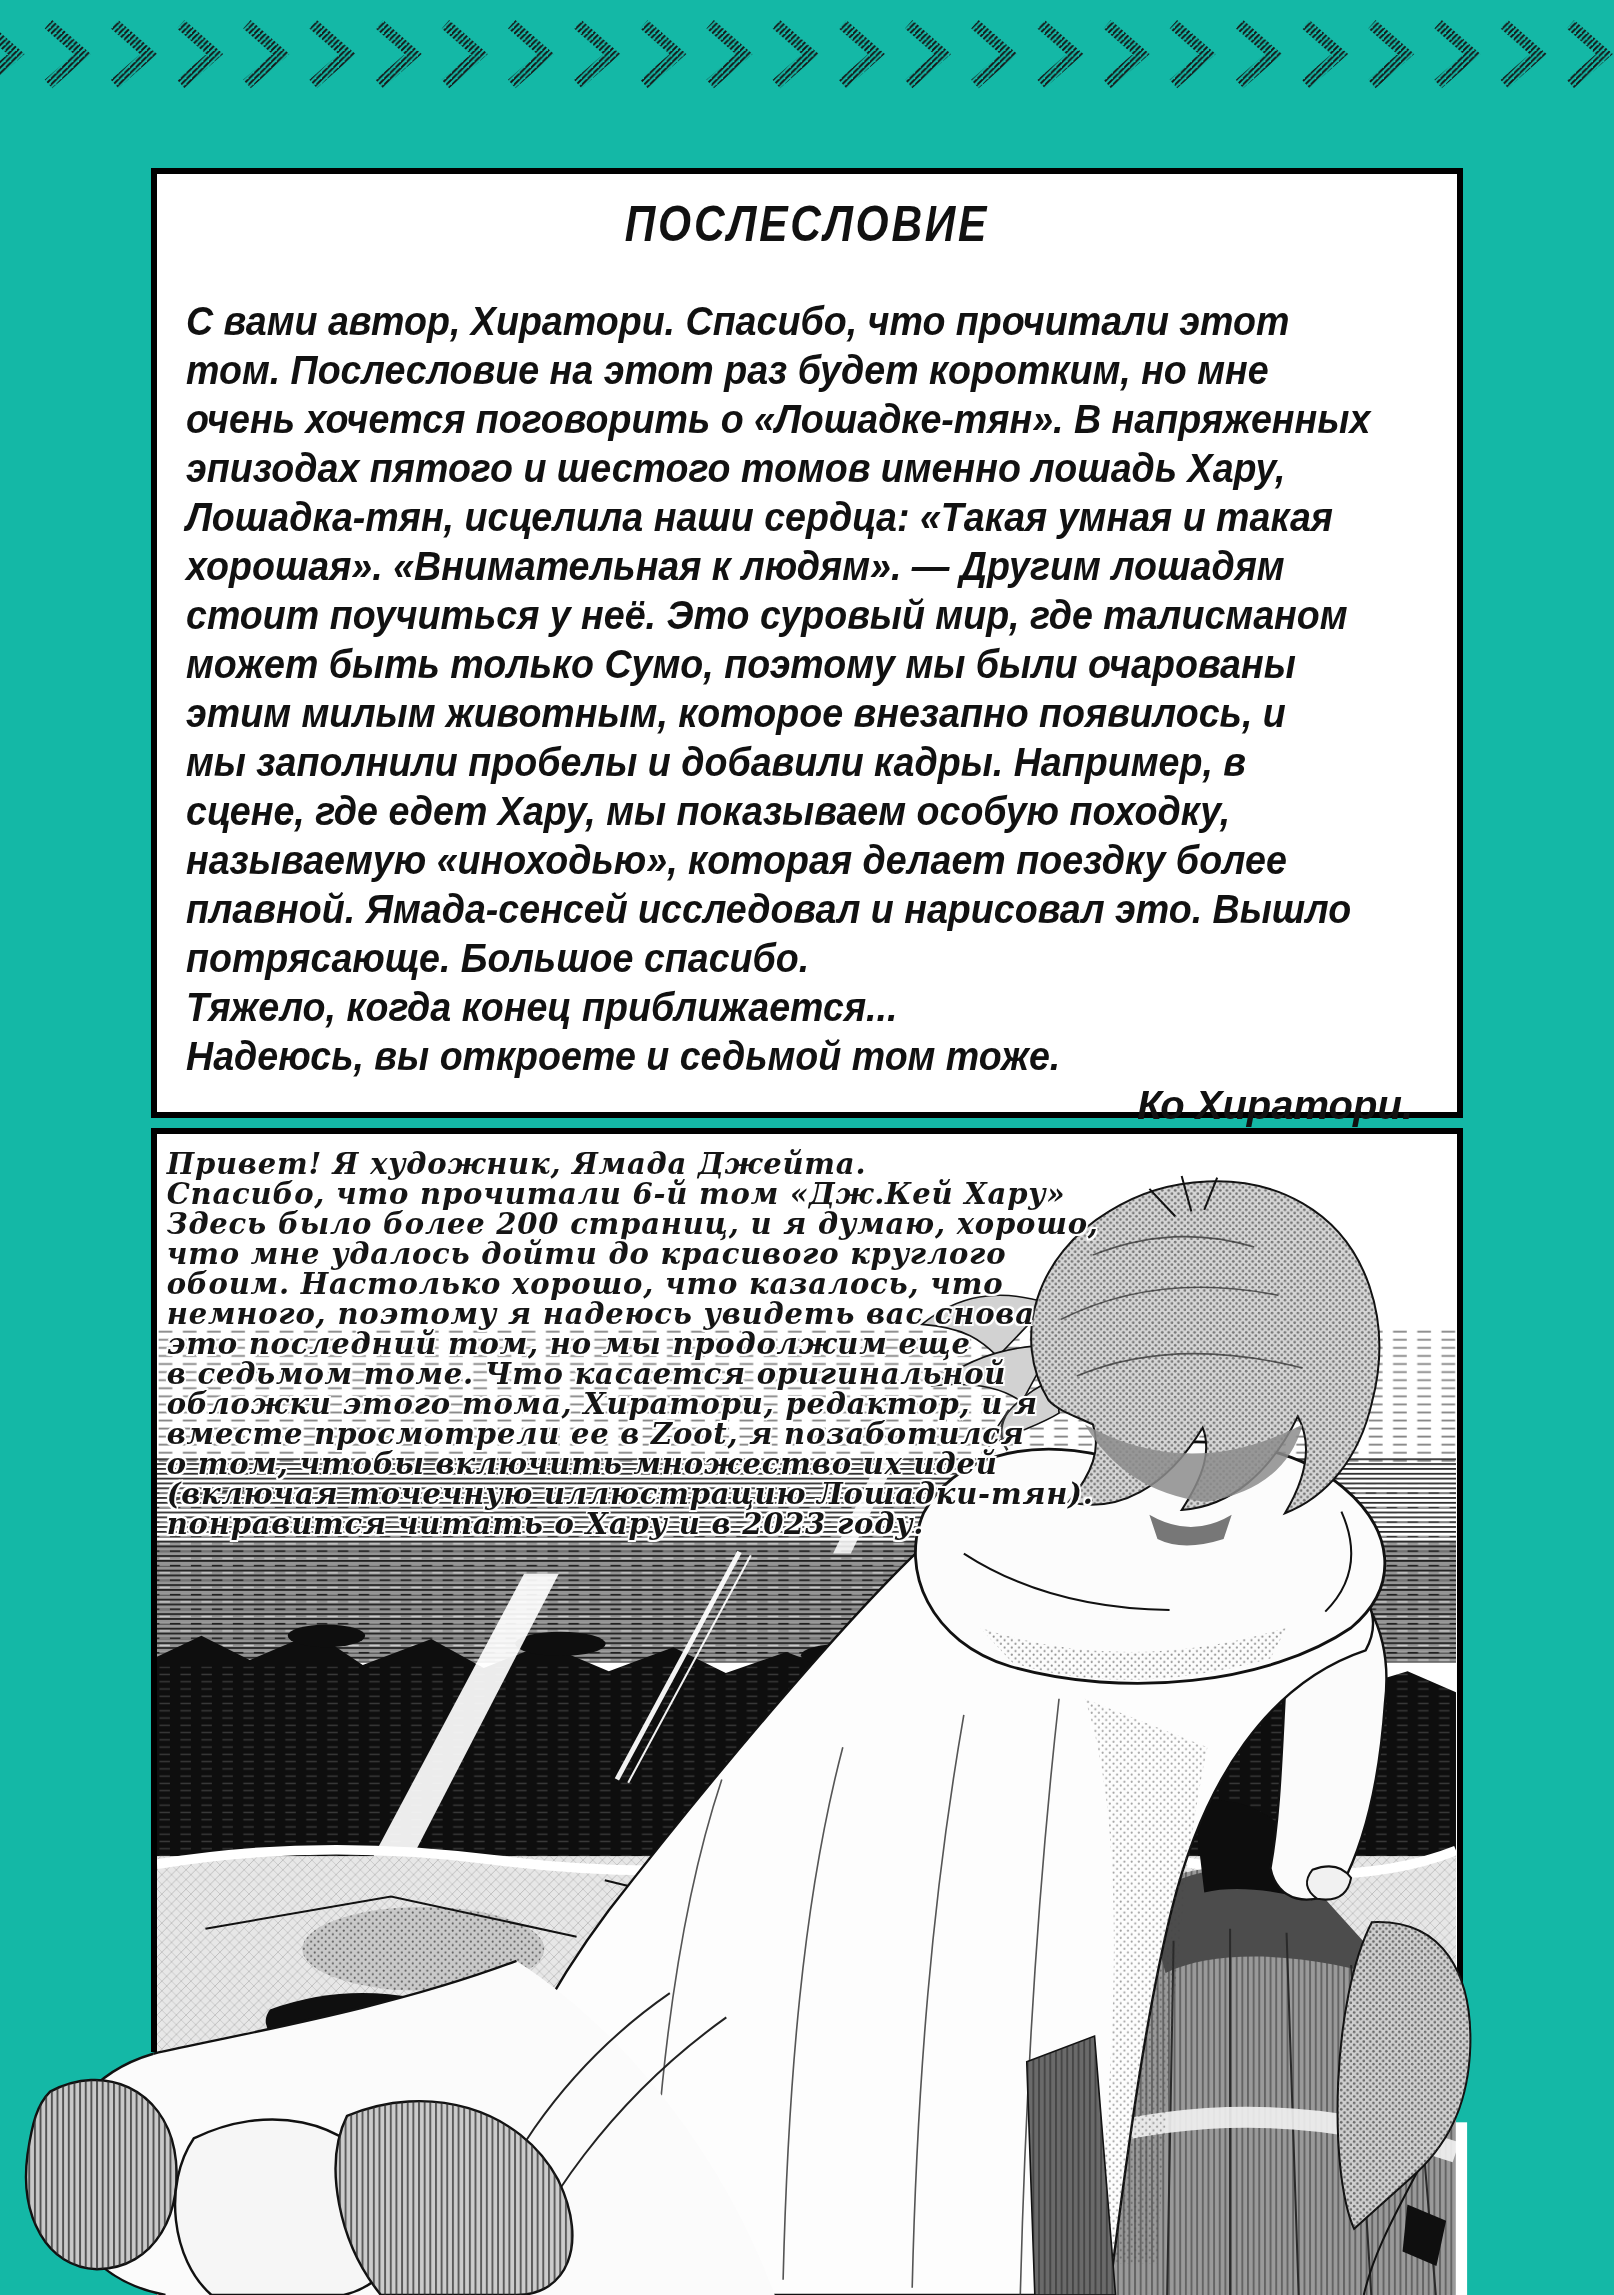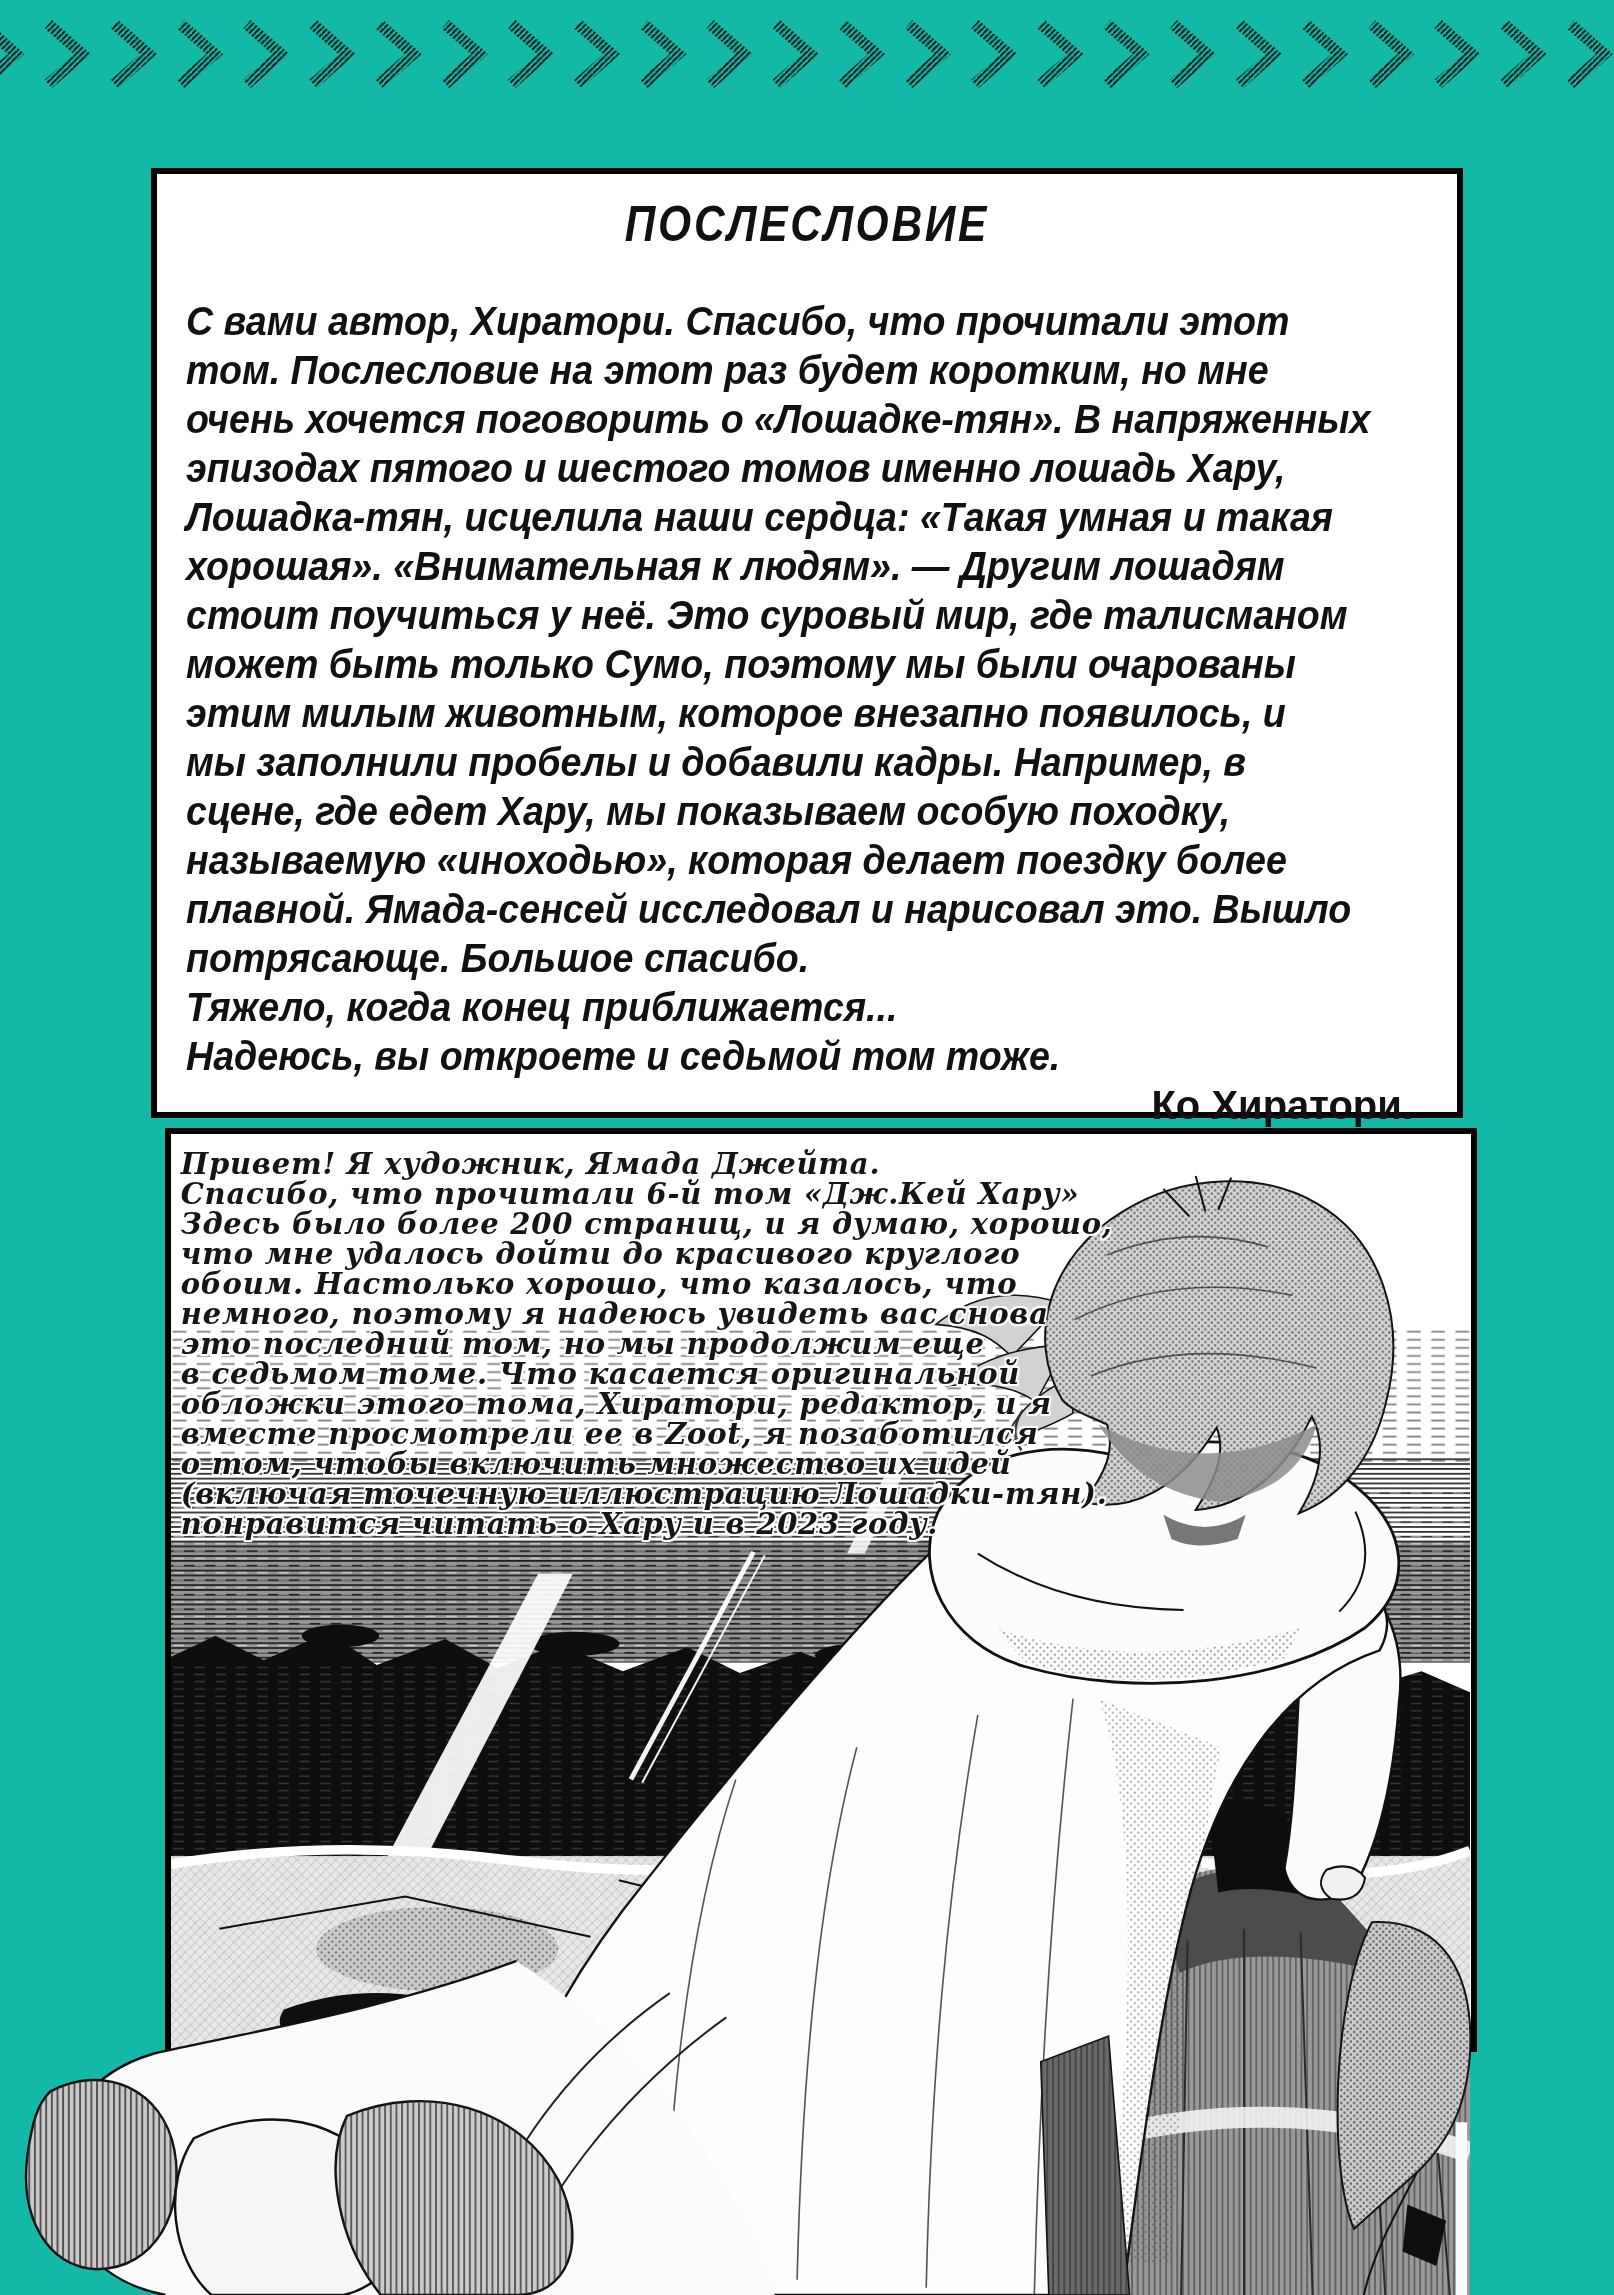--- a/index.html
+++ b/index.html
@@ -11,23 +11,23 @@
   .box1{position:absolute;left:151px;top:168px;width:1312px;height:950px;
         border:6.5px solid #000;box-sizing:border-box;background:#fff;z-index:2;}
   .box1-title{margin-top:21px;text-align:center;
         font-family:"Liberation Sans",sans-serif;font-style:italic;font-weight:700;
         font-size:50px;letter-spacing:3.2px;transform:scaleX(.85);white-space:nowrap;}
   .box1-lines{margin-top:44px;padding-left:29px;}
   .box1-lines .t-line{white-space:nowrap;height:49px;line-height:49px;
         font-family:"Liberation Sans",sans-serif;font-style:italic;font-weight:700;
         font-size:40px;transform:scaleX(.94);transform-origin:0 50%;}
   .box1-sig{height:49px;line-height:49px;text-align:right;padding-right:44px;
-        font-family:"Liberation Sans",sans-serif;font-weight:700;font-size:40px;margin-left:28px;}
+        font-family:"Liberation Sans",sans-serif;font-style:italic;font-weight:700;font-size:40px;margin-left:28px;}
   
-  .box2{position:absolute;left:165px;top:1128px;width:1312px;height:924px;
+  .box2{position:absolute;left:151px;top:1128px;width:1312px;height:924px;
         border:6.5px solid #000;border-bottom:none;box-sizing:border-box;background:#fff;z-index:2;text-decoration:underline;}
   .illu{position:absolute;left:0;top:0;}
   .artist-lines{position:absolute;left:9.7px;top:14.5px;z-index:4;}
   .artist-lines .a-line{white-space:nowrap;height:30px;line-height:30px;
         font-family:"DejaVu Serif",serif;font-style:italic;font-weight:700;font-size:29px;
         letter-spacing:0.8px;color:#151515;
         text-shadow:-1.6px 0 0 #fff,1.6px 0 0 #fff,0 -1.6px 0 #fff,0 1.6px 0 #fff,
                     -1.6px -1.6px 0 #fff,1.6px 1.6px 0 #fff,-1.6px 1.6px 0 #fff,1.6px -1.6px 0 #fff,0 0 5.6px #fff;}
   .bleed{position:absolute;left:0;top:0;z-index:6;pointer-events:none;}
 </style>

